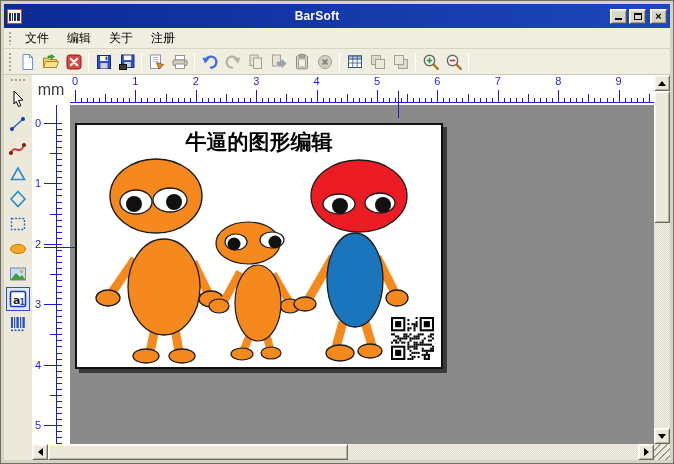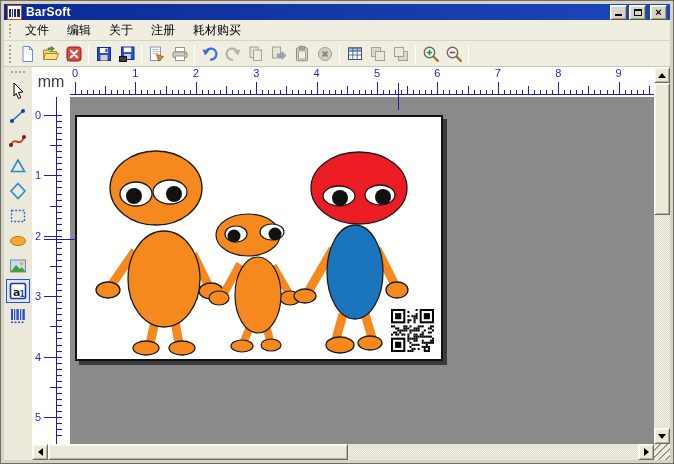--- a/index.html
+++ b/index.html
@@ -1,21 +1,21 @@
 <!DOCTYPE html>
 <html><head>
 <meta charset="utf-8">
 <style>
   html,body{margin:0;padding:0;background:#9aa0a8;font-family:"Liberation Sans",sans-serif;}
   *{box-sizing:border-box;}
   .window{width:674px;height:464px;background:#d6d2c6;padding:3px;display:flex;flex-direction:column;
           border:1px solid #716f64;}
   
-  .titlebar{height:16px;background:linear-gradient(90deg,#0c2a94,#1d47bc);display:flex;align-items:center;
-            padding:0 3px;flex:0 0 auto;}
+  .titlebar{height:24px;background:linear-gradient(90deg,#0c2a94,#1d47bc);display:flex;align-items:center;
+            padding:0 3px;flex:0 0 auto;text-align:center;}
   .app-icon{width:15px;height:15px;background:#fff;border:1px solid #d2491f;display:flex;align-items:flex-end;
             justify-content:center;gap:1px;padding:1px 1px 2px 1px;margin-right:4px;}
   .app-icon i{display:block;width:2px;height:8px;background:#1c2c6e;}
   .app-icon i:nth-child(2){width:1px;}
   .app-icon i:nth-child(4){width:3px;height:8px;}
   .title-text{color:#fff;font-weight:bold;font-size:12px;flex:1;letter-spacing:.2px;}
   .wbtn{width:17px;height:15px;background:#d8d4c8;border:1px solid;border-color:#fdfcf8 #55534a #55534a #fdfcf8;
         box-shadow:inset 1px 1px 0 #efece2,inset -1px -1px 0 #a3a093;display:flex;align-items:center;justify-content:center;
         margin-left:2px;position:relative;font-size:11px;font-weight:bold;color:#000;line-height:1;}
   .glyph-min{position:absolute;bottom:3px;left:4px;width:7px;height:2px;background:#000;}
@@ -111,21 +111,20 @@
         <span>×</span>
       </div>
   </div>
 
   <div class="menubar">
     <div class="vgrip"></div>
     <div class="menu-item">文件</div>
     <div class="menu-item">编辑</div>
     <div class="menu-item">关于</div>
     <div class="menu-item">注册</div>
-    <div class="menu-item">耗材购买</div>
   </div>
 
   <div class="toolbar">
     <div class="vgrip"></div>
 
     <div class="tb-btn">
       <svg width="18" height="18" viewBox="0 0 18 18">
         <path d="M4 1.5 L10.5 1.5 L13.5 4.5 L13.5 16.5 L4 16.5 Z" fill="#fff" stroke="#6b8ed6"></path>
         <path d="M10.5 1.5 L10.5 4.5 L13.5 4.5" fill="none" stroke="#6b8ed6"></path>
       </svg>
@@ -560,20 +559,21 @@
                     <ellipse cx="228" cy="179" rx="11" ry="7" fill="#f6891e"></ellipse>
                     <ellipse cx="320" cy="173" rx="11" ry="8" fill="#f6891e"></ellipse>
                     <ellipse cx="278" cy="155" rx="28" ry="47" fill="#1b75bc"></ellipse>
                     <ellipse cx="282" cy="71" rx="48" ry="36" fill="#ec1c24"></ellipse>
                     <ellipse cx="262" cy="79" rx="16" ry="10" fill="#fff"></ellipse>
                     <ellipse cx="303" cy="78" rx="15" ry="10" fill="#fff"></ellipse>
                     <circle cx="263" cy="81" r="8" fill="#111" stroke="none"></circle>
                     <circle cx="306" cy="80" r="8" fill="#111" stroke="none"></circle>
                   </g>
                 </svg>
+                <div class="label-title">牛逼的图形编辑</div>
                 <svg class="qr" viewBox="0 0 42 42">
                     <rect x="0" y="0" width="14" height="14" fill="#000"></rect>
                     <rect x="2" y="2" width="10" height="10" fill="#fff"></rect>
                     <rect x="4" y="4" width="6" height="6" fill="#000"></rect>
                     <rect x="28" y="0" width="14" height="14" fill="#000"></rect>
                     <rect x="30" y="2" width="10" height="10" fill="#fff"></rect>
                     <rect x="32" y="4" width="6" height="6" fill="#000"></rect>
                     <rect x="0" y="28" width="14" height="14" fill="#000"></rect>
                     <rect x="2" y="30" width="10" height="10" fill="#fff"></rect>
                     <rect x="4" y="32" width="6" height="6" fill="#000"></rect>

